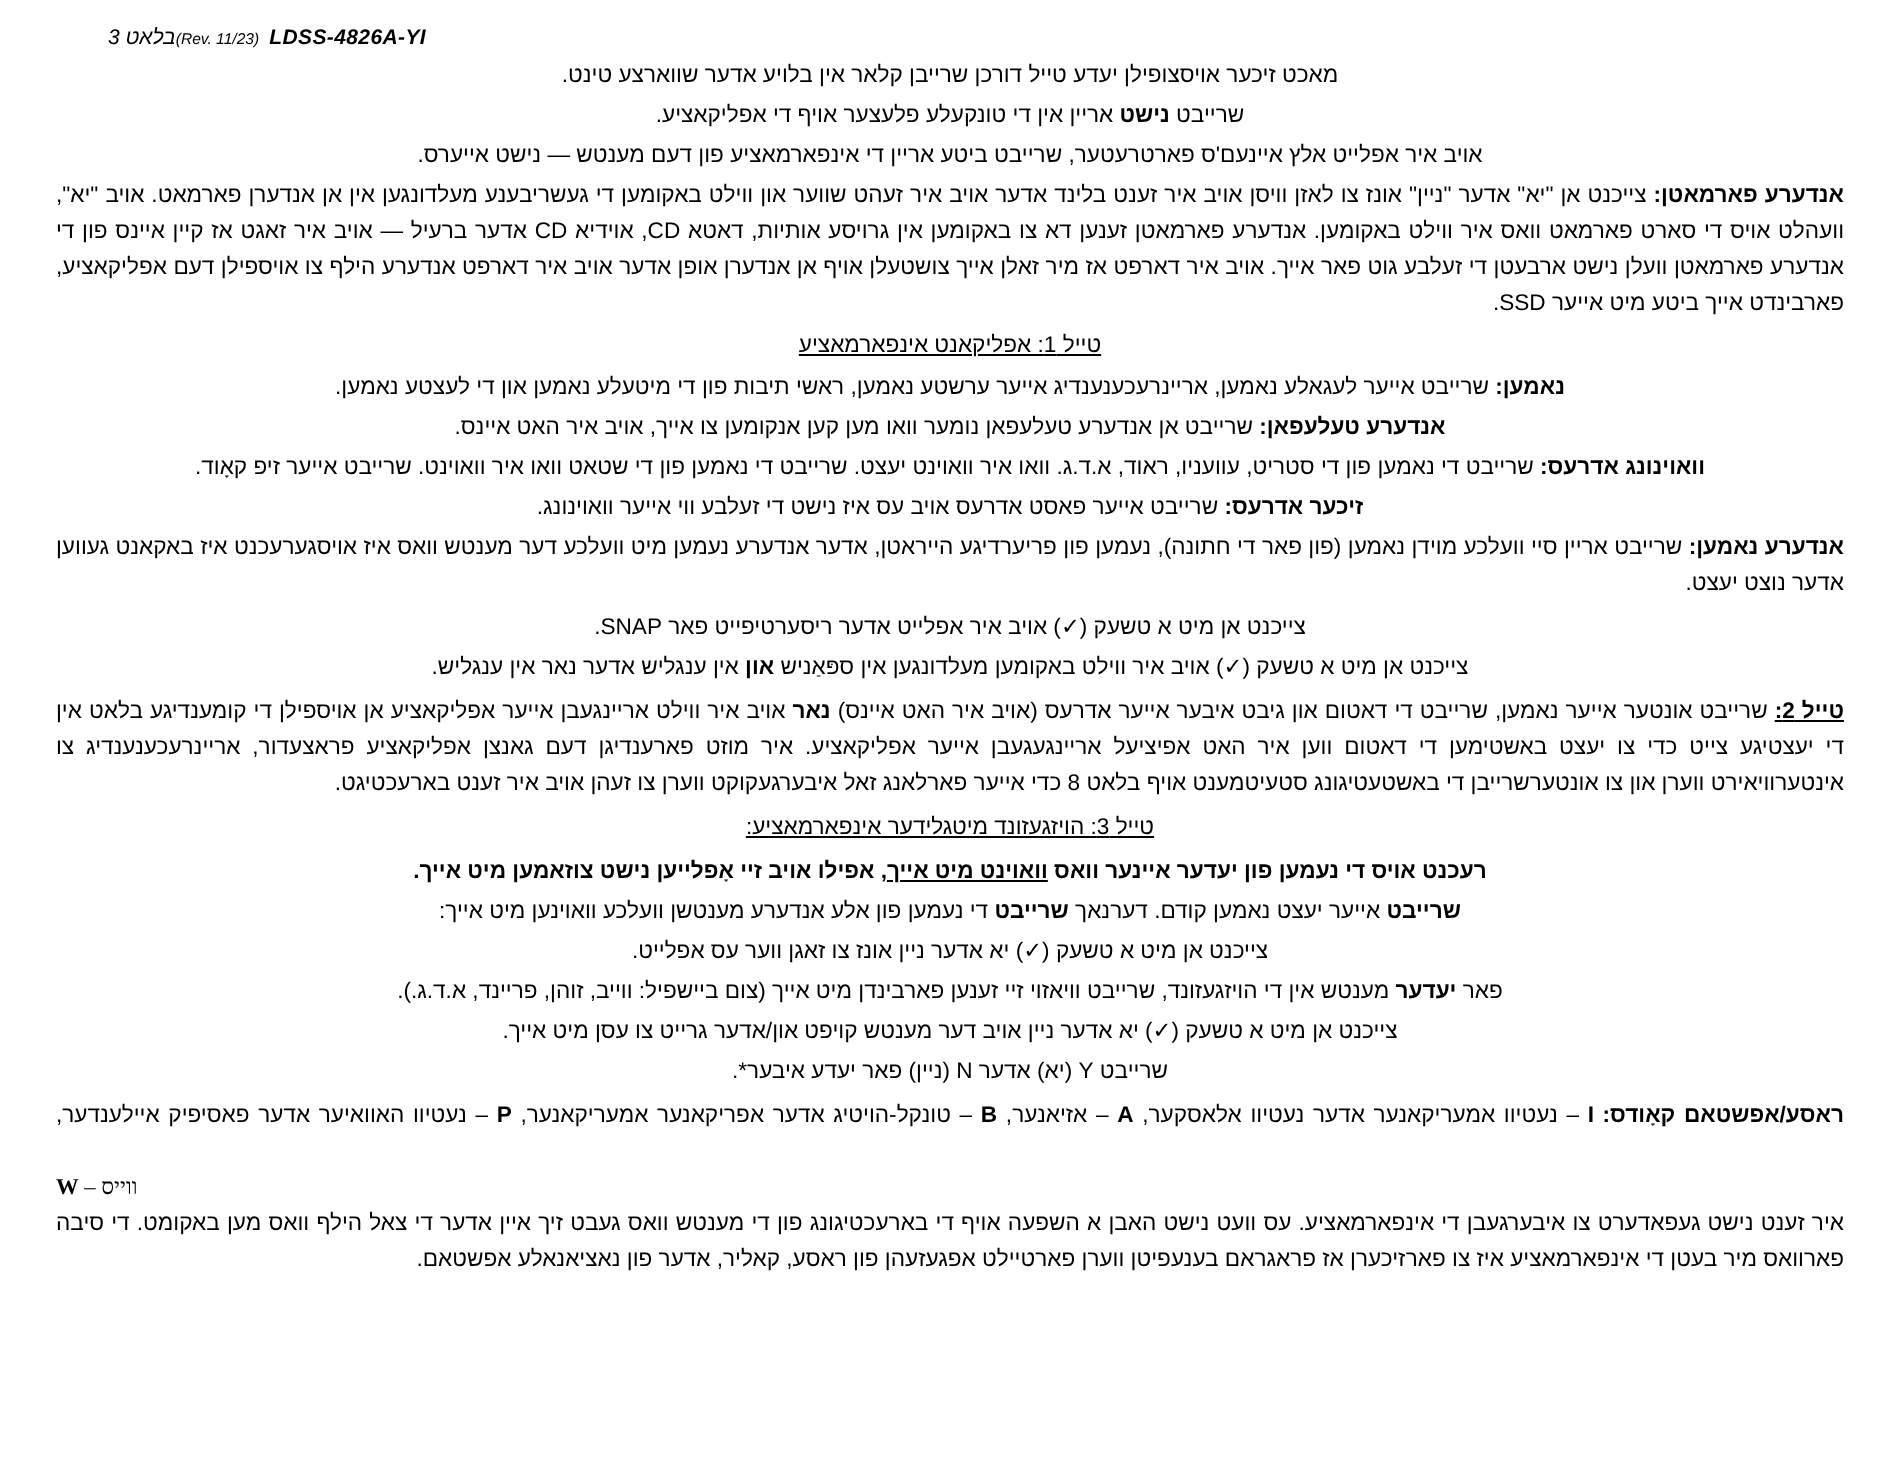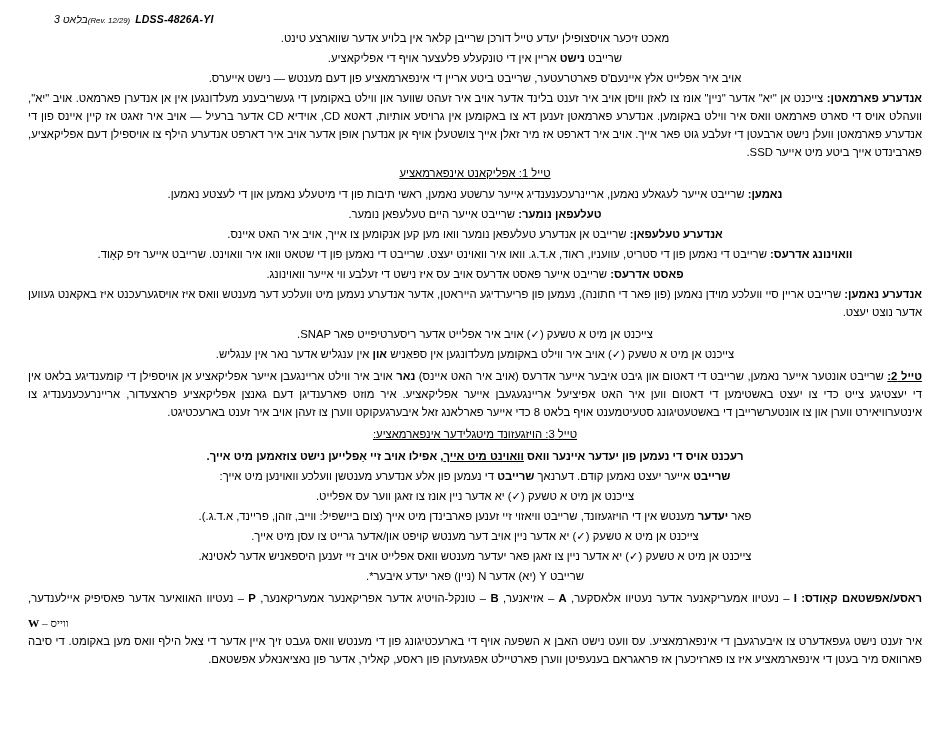--- a/index.html
+++ b/index.html
@@ -19,61 +19,59 @@
   .doc-id{font-size:10.5px;font-weight:bold;letter-spacing:.2px;}
   
   .title{text-align:center;font-weight:bold;font-size:15px;margin:13px 0 17px 0;}
   
   p{margin:0 0 2px 0;line-height:18px;text-align:center;}
   p.just{text-align:justify;}
   .heading{font-weight:normal;text-decoration:underline;margin-top:3px;margin-bottom:3px;}
   .gap{margin-top:4px;}
   .b{font-weight:bold;}
   .u{text-decoration:underline;}
-  .codes{white-space:nowrap;overflow:hidden;text-align:justify;text-align-last:justify;margin-bottom:7px;}
+  .codes{white-space:nowrap;overflow:hidden;text-align:justify;text-align-last:justify;margin-bottom:18px;}
   .codes-runt{direction:ltr;text-align:left;margin-bottom:0;font-family:Liberation Serif, serif;}
 </style>
 </head>
 <body>
 
 <div class="page">
 
   <div class="hdr">
     <span class="page-num">בלאט 3</span>
     <span class="doc-ref">
-      <span class="doc-rev">(Rev. 12/29)</span>
+      <span class="doc-rev">(Rev. 11/23)</span>
       <span class="doc-id">LDSS-4826A-YI</span>
     </span>
   </div>
 
 
   <p>מאכט זיכער אויסצופילן יעדע טייל דורכן שרייבן קלאר אין בלויע אדער שווארצע טינט.</p>
   <p><span>שרייבט </span><span class="b">נישט</span><span> אריין אין די טונקעלע פלעצער אויף די אפליקאציע.</span></p>
   <p>אויב איר אפלייט אלץ איינעם'ס פארטרעטער, שרייבט ביטע אריין די אינפארמאציע פון דעם מענטש — נישט אייערס.</p>
 
   <p class="just"><span class="b">אנדערע פארמאטן:</span><span> צייכנט אן "יא" אדער "ניין" אונז צו לאזן וויסן אויב איר זענט בלינד אדער אויב איר זעהט שווער און ווילט באקומען די געשריבענע מעלדונגען אין אן אנדערן פארמאט. אויב "יא", וועהלט אויס די סארט פארמאט וואס איר ווילט באקומען. אנדערע פארמאטן זענען דא צו באקומען אין גרויסע אותיות, דאטא CD, אוידיא CD אדער ברעיל — אויב איר זאגט אז קיין איינס פון די אנדערע פארמאטן וועלן נישט ארבעטן די זעלבע גוט פאר אייך. אויב איר דארפט אז מיר זאלן אייך צושטעלן אויף אן אנדערן אופן אדער אויב איר דארפט אנדערע הילף צו אויספילן דעם אפליקאציע, פארבינדט אייך ביטע מיט אייער SSD.</span></p>
 
   <p class="heading">טייל 1:  אפליקאנט אינפארמאציע</p>
   <p><span class="b">נאמען:</span><span> שרייבט אייער לעגאלע נאמען, אריינרעכענענדיג אייער ערשטע נאמען, ראשי תיבות פון די מיטעלע נאמען און די לעצטע נאמען.</span></p>
-  <p><span class="b">טעלעפאן נומער:</span><span> שרייבט אייער היים טעלעפאן נומער.</span></p>
   <p><span class="b">אנדערע טעלעפאן:</span><span> שרייבט אן אנדערע טעלעפאן נומער וואו מען קען אנקומען צו אייך, אויב איר האט איינס.</span></p>
   <p><span class="b">וואוינונג אדרעס:</span><span> שרייבט די נאמען פון די סטריט, עוועניו, ראוד, א.ד.ג. וואו איר וואוינט יעצט. שרייבט די נאמען פון די שטאט וואו איר וואוינט. שרייבט אייער זיפ קאָוד.</span></p>
-  <p><span class="b">פאסט אדרעס:</span><span> שרייבט אייער פאסט אדרעס אויב עס איז נישט די זעלבע ווי אייער וואוינונג.</span></p>
+  <p><span class="b">זיכער אדרעס:</span><span> שרייבט אייער פאסט אדרעס אויב עס איז נישט די זעלבע ווי אייער וואוינונג.</span></p>
   <p class="just"><span class="b">אנדערע נאמען:</span><span> שרייבט אריין סיי וועלכע מוידן נאמען (פון פאר די חתונה), נעמען פון פריערדיגע הייראטן, אדער אנדערע נעמען מיט וועלכע דער מענטש וואס איז אויסגערעכנט איז באקאנט געווען אדער נוצט יעצט.</span></p>
 
   <p class="gap">צייכנט אן מיט א טשעק (✓) אויב איר אפלייט אדער ריסערטיפייט פאר SNAP.</p>
   <p><span>צייכנט אן מיט א טשעק (✓) אויב איר ווילט באקומען מעלדונגען אין ספּאַניש </span><span class="b">און</span><span> אין ענגליש אדער נאר אין ענגליש.</span></p>
 
   <p class="just gap"><span class="b u">טייל 2:</span><span> שרייבט אונטער אייער נאמען, שרייבט די דאטום און גיבט איבער אייער אדרעס (אויב איר האט איינס) </span><span class="b">נאר</span><span> אויב איר ווילט אריינגעבן אייער אפליקאציע אן אויספילן די קומענדיגע בלאט אין די יעצטיגע צייט כדי צו יעצט באשטימען די דאטום ווען איר האט אפיציעל אריינגעגעבן אייער אפליקאציע. איר מוזט פארענדיגן דעם גאנצן אפליקאציע פראצעדור, אריינרעכענענדיג צו אינטערוויאירט ווערן און צו אונטערשרייבן די באשטעטיגונג סטעיטמענט אויף בלאט 8 כדי אייער פארלאנג זאל איבערגעקוקט ווערן צו זעהן אויב איר זענט בארעכטיגט.</span></p>
 
   <p class="heading gap">טייל 3:  הויזגעזונד מיטגלידער אינפארמאציע:</p>
   <p class="gap"><span class="b">רעכנט אויס די נעמען פון יעדער איינער וואס </span><span class="b u">וואוינט מיט אייך</span><span class="b">, אפילו אויב זיי אָפלייען נישט צוזאמען מיט אייך.</span></p>
   <p><span class="b">שרייבט</span><span> אייער יעצט נאמען קודם. דערנאך </span><span class="b">שרייבט</span><span> די נעמען פון אלע אנדערע מענטשן וועלכע וואוינען מיט אייך:</span></p>
   <p>צייכנט אן מיט א טשעק (✓) יא אדער ניין אונז צו זאגן ווער עס אפלייט.</p>
   <p><span>פאר </span><span class="b">יעדער</span><span> מענטש אין די הויזגעזונד, שרייבט וויאזוי זיי זענען פארבינדן מיט אייך (צום ביישפיל: ווייב, זוהן, פריינד, א.ד.ג.).</span></p>
   <p>צייכנט אן מיט א טשעק (✓) יא אדער ניין אויב דער מענטש קויפט און/אדער גרייט צו עסן מיט אייך.</p>
-  <p>צייכנט אן מיט א טשעק (✓) יא אדער ניין צו זאגן פאר יעדער מענטש וואס אפלייט אויב זיי זענען היספאניש אדער לאטינא.</p>
   <p>שרייבט Y (יא) אדער N (ניין) פאר יעדע איבער*.</p>
   <p class="codes gap"><span class="b">ראסע/אפשטאם קאָודס: </span><span class="b">I</span><span> – נעטיוו אמעריקאנער אדער נעטיוו אלאסקער,  </span><span class="b">A</span><span> – אזיאנער, </span><span class="b">B</span><span> – טונקל-הויטיג אדער אפריקאנער אמעריקאנער,  </span><span class="b">P</span><span> – נעטיוו האוואיער אדער פאסיפיק איילענדער,</span></p>
   <p class="codes-runt"><span class="b">W</span><span> – ווייס</span></p>
   <p class="just">איר זענט נישט געפאדערט צו איבערגעבן די אינפארמאציע. עס וועט נישט האבן א השפעה אויף די בארעכטיגונג פון די מענטש וואס געבט זיך איין אדער די צאל הילף וואס מען באקומט. די סיבה פארוואס מיר בעטן די אינפארמאציע איז צו פארזיכערן אז פראגראם בענעפיטן ווערן פארטיילט אפגעזעהן פון ראסע, קאליר, אדער פון נאציאנאלע אפשטאם.</p>
 
 </div>
 
 </body></html>

